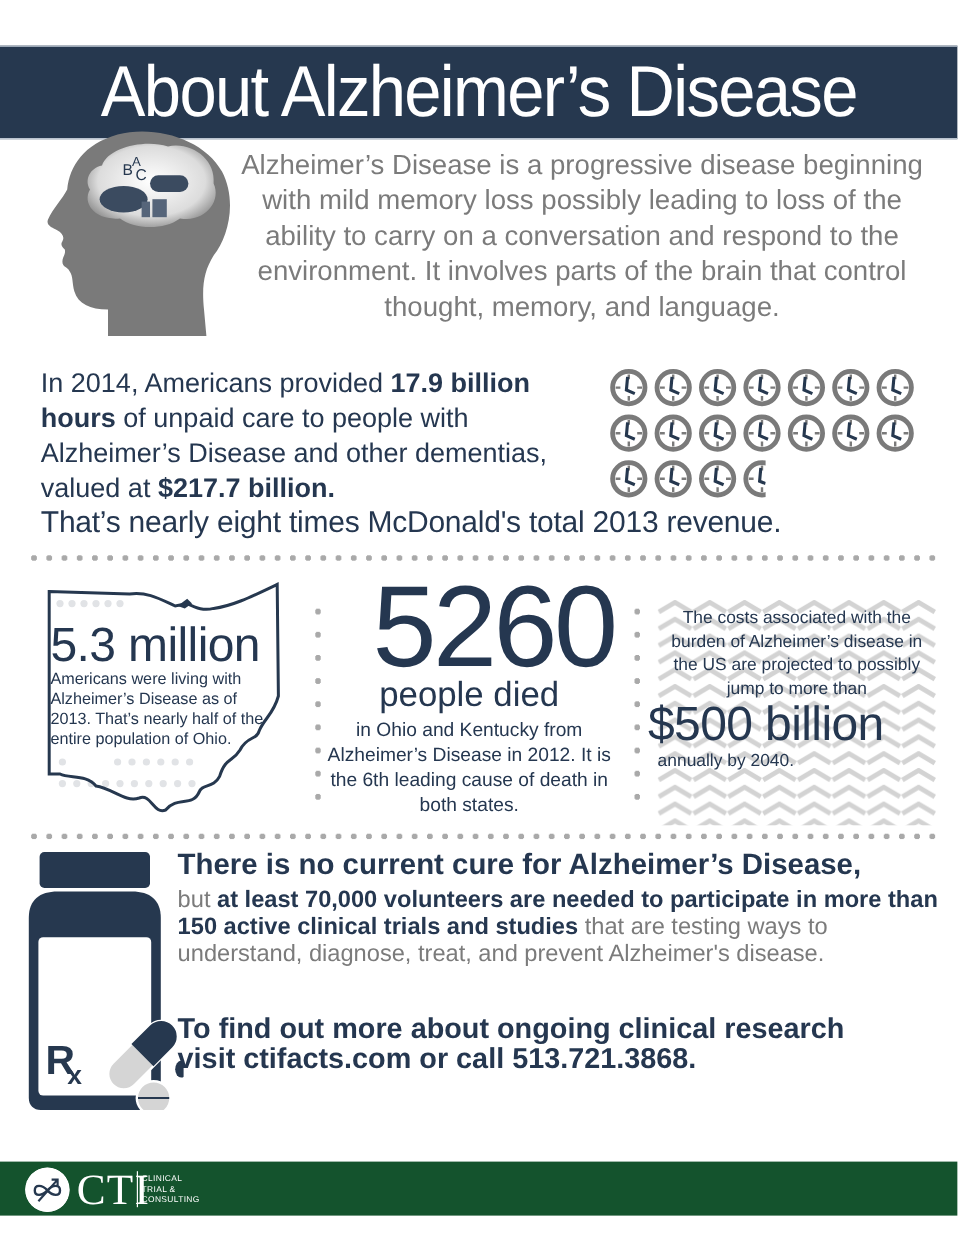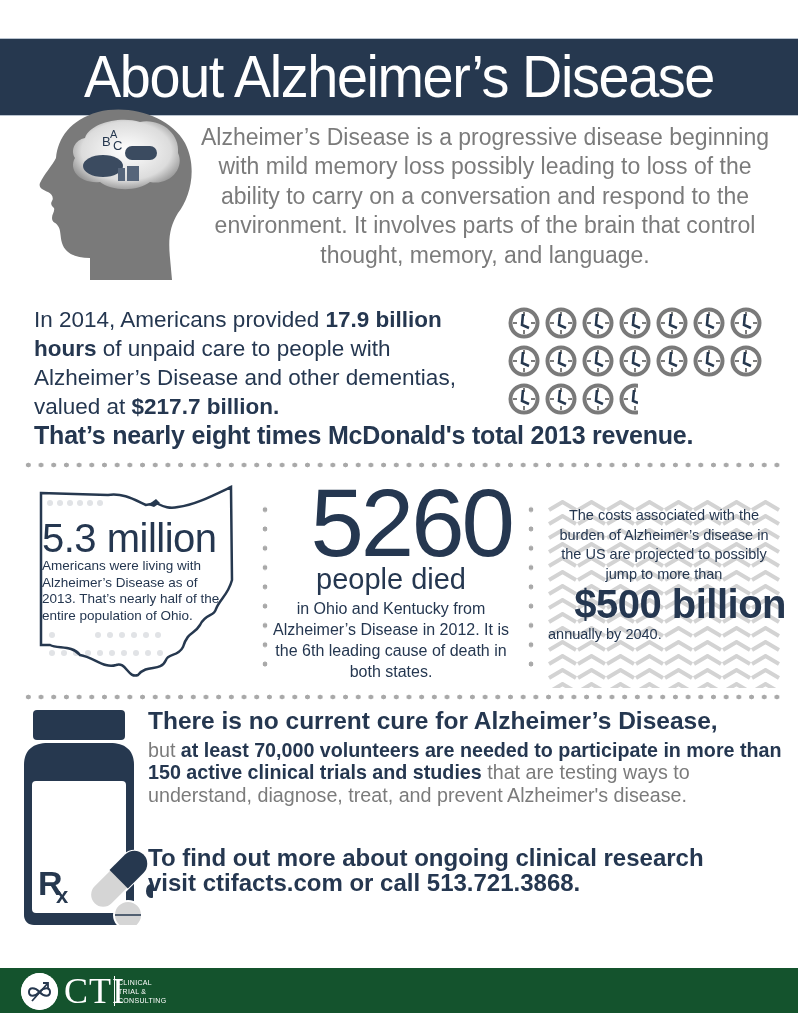--- a/index.html
+++ b/index.html
@@ -7,39 +7,39 @@
   body { font-family: "Liberation Sans", sans-serif; color: #253750; position: relative; }
 
   .title-bar { position: absolute; left: 0; top: 18px; width: 798px; height: 78px; background: #26384f; border-top: 1px solid #b9c3cf; border-bottom: 1px solid #b9c3cf; margin-top: 20px; }
   .title-bar h1 { font-weight: normal; color: #fff; font-size: 60px; letter-spacing: -1.5px; text-align: center; line-height: 76px; transform: scaleX(0.93); }
 
   .head-icon { position: absolute; left: 30px; top: 108px; width: 170px; height: 172px; }
   .intro { position: absolute; left: 196px; top: 123px; width: 578px; text-align: center; color: #7b7b7b; font-size: 23px; line-height: 29.4px; }
 
   .care { position: absolute; left: 34px; top: 305px; width: 470px; font-size: 22.5px; line-height: 29px; color: #253750; }
   .care b { font-weight: bold; }
-  .mcd { position: absolute; left: 34px; top: 421px; font-size: 25px; font-weight: bold; color: #253750; white-space: nowrap; letter-spacing: -0.2px; }
+  .mcd { position: absolute; left: 34px; top: 421px; font-size: 25px; font-weight: normal; color: #253750; white-space: nowrap; letter-spacing: -0.2px; }
   .clocks { position: absolute; left: 508px; top: 306px; width: 280px; }
   .clock-row { display: flex; gap: 5px; margin-bottom: 4px; }
   .clock { width: 32px; height: 34px; }
 
   .dots-h { position: absolute; left: 22px; height: 6px; width: 760px; background-image: radial-gradient(circle, #a9a9a9 2.3px, transparent 2.6px); background-size: 12.7px 6px; background-repeat: repeat-x; }
   .dots-v { position: absolute; width: 6px; background-image: radial-gradient(circle, #a9a9a9 2.3px, transparent 2.6px); background-size: 6px 19.3px; background-repeat: repeat-y; }
 
   .ohio { position: absolute; left: 38px; top: 485px; width: 200px; height: 195px; }
   .ohio-big { position: absolute; left: 42px; top: 516px; font-size: 40px; color: #253750; letter-spacing: -0.5px; white-space: nowrap; }
   .ohio-text { position: absolute; left: 42px; top: 558px; width: 190px; font-size: 13.5px; line-height: 16.6px; color: #253750; }
 
   .deaths-num { position: absolute; left: 270px; top: 468px; width: 242px; text-align: right; font-size: 96px; color: #253750; letter-spacing: -3px; line-height: 110px; }
   .deaths-label { position: absolute; left: 270px; top: 563px; width: 242px; text-align: center; font-size: 29px; color: #253750; }
   .deaths-text { position: absolute; left: 270px; top: 598px; width: 242px; text-align: center; font-size: 16px; line-height: 21px; color: #253750; }
 
   .chevrons { position: absolute; left: 548px; top: 500px; width: 232px; height: 188px; }
   .cost-text { position: absolute; left: 548px; top: 506px; width: 232px; text-align: center; font-size: 14.5px; line-height: 19.5px; color: #253750; }
-  .cost-big { position: absolute; left: 540px; top: 582px; width: 246px; text-align: right; font-size: 40px; color: #253750; letter-spacing: -0.5px; font-weight: bold; }
+  .cost-big { position: absolute; left: 540px; top: 582px; width: 246px; text-align: left; font-size: 40px; color: #253750; letter-spacing: -0.5px; }
   .cost-after { position: absolute; left: 548px; top: 626px; width: 232px; text-align: left; font-size: 14.5px; color: #253750; }
 
   .rx-bottle { position: absolute; left: 18px; top: 705px; width: 135px; height: 220px; }
   .cure-head { position: absolute; left: 148px; top: 707px; font-size: 24.5px; font-weight: bold; color: #253750; white-space: nowrap; }
   .cure-body { position: absolute; left: 148px; top: 739px; width: 640px; font-size: 19.7px; line-height: 22.3px; color: #7b7b7b; }
   .cure-body b { color: #253750; font-weight: bold; }
   .findout { position: absolute; left: 148px; top: 846px; width: 640px; font-size: 24px; line-height: 24.5px; color: #253750; font-weight: bold; }
 
   .sources { position: absolute; left: 0; top: 935px; width: 798px; text-align: center; font-size: 11px; line-height: 14.5px; color: #3a3a3a; }
 

